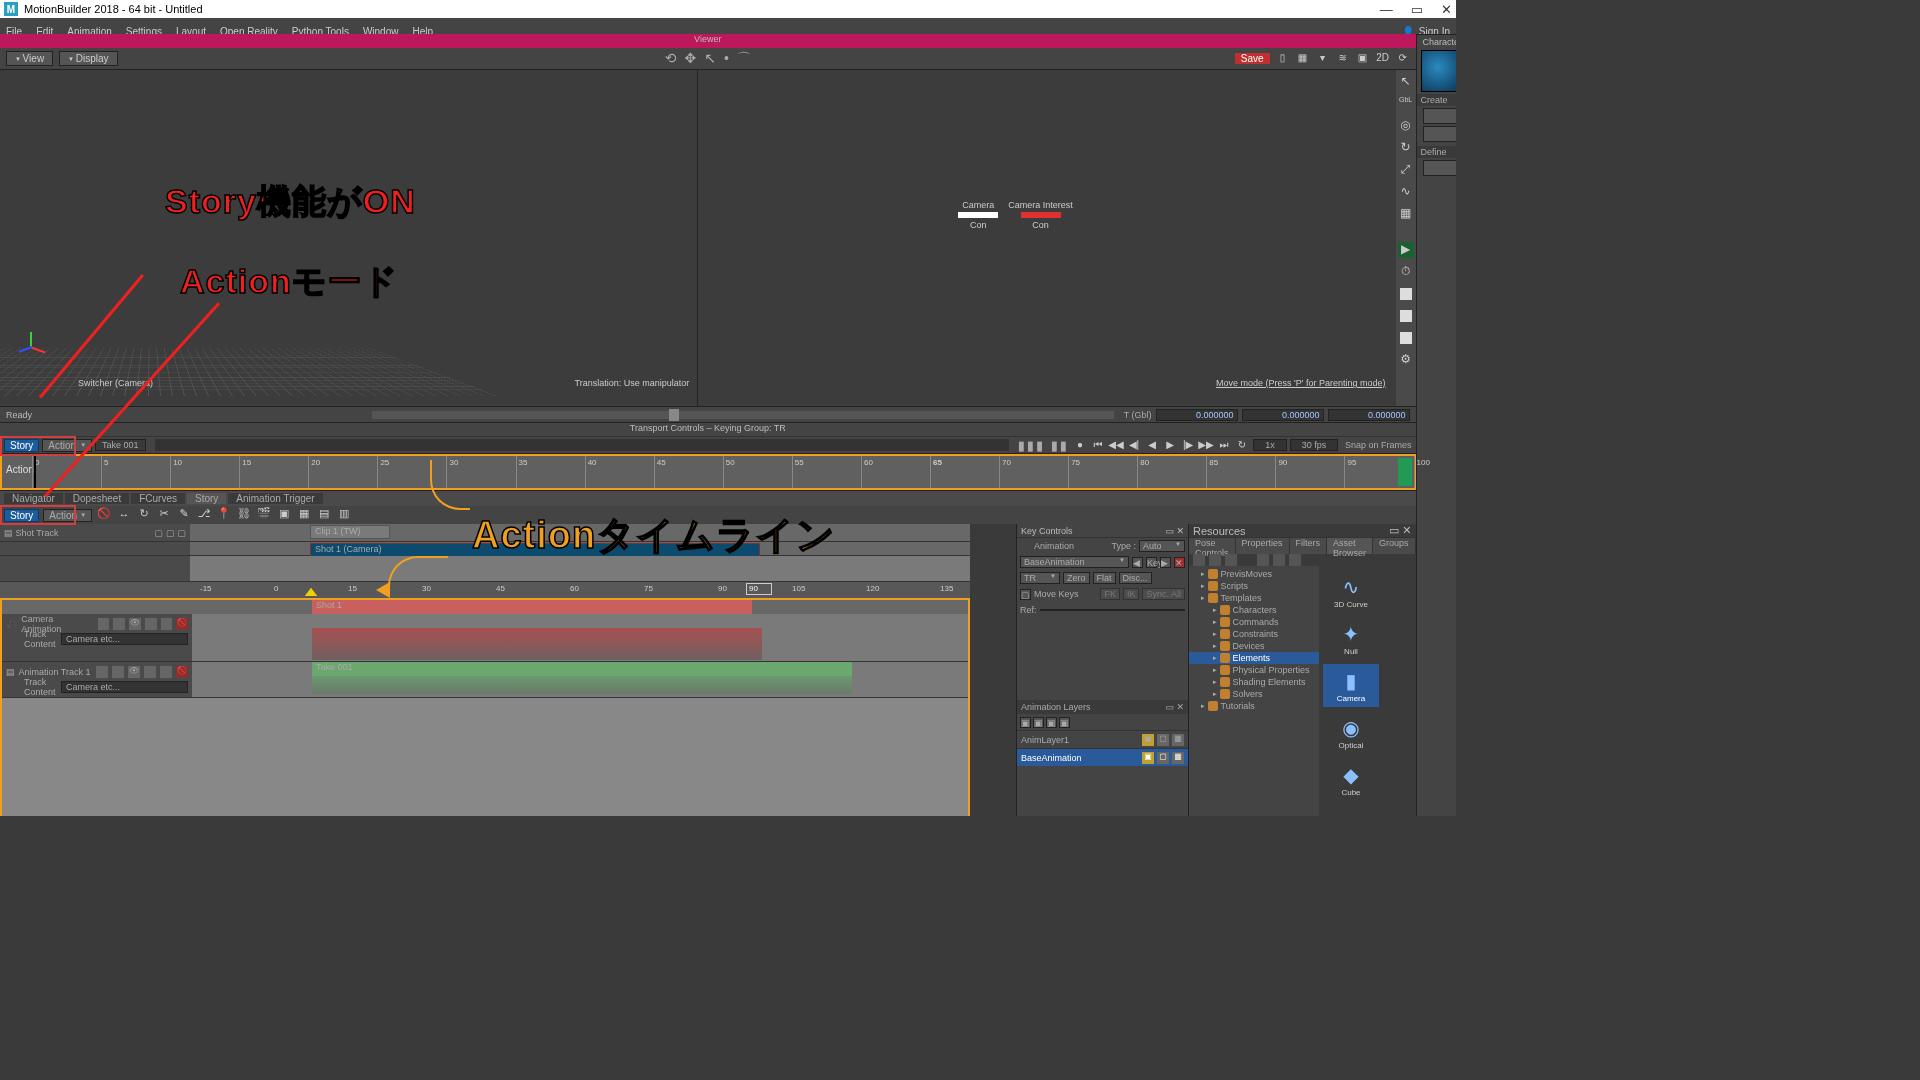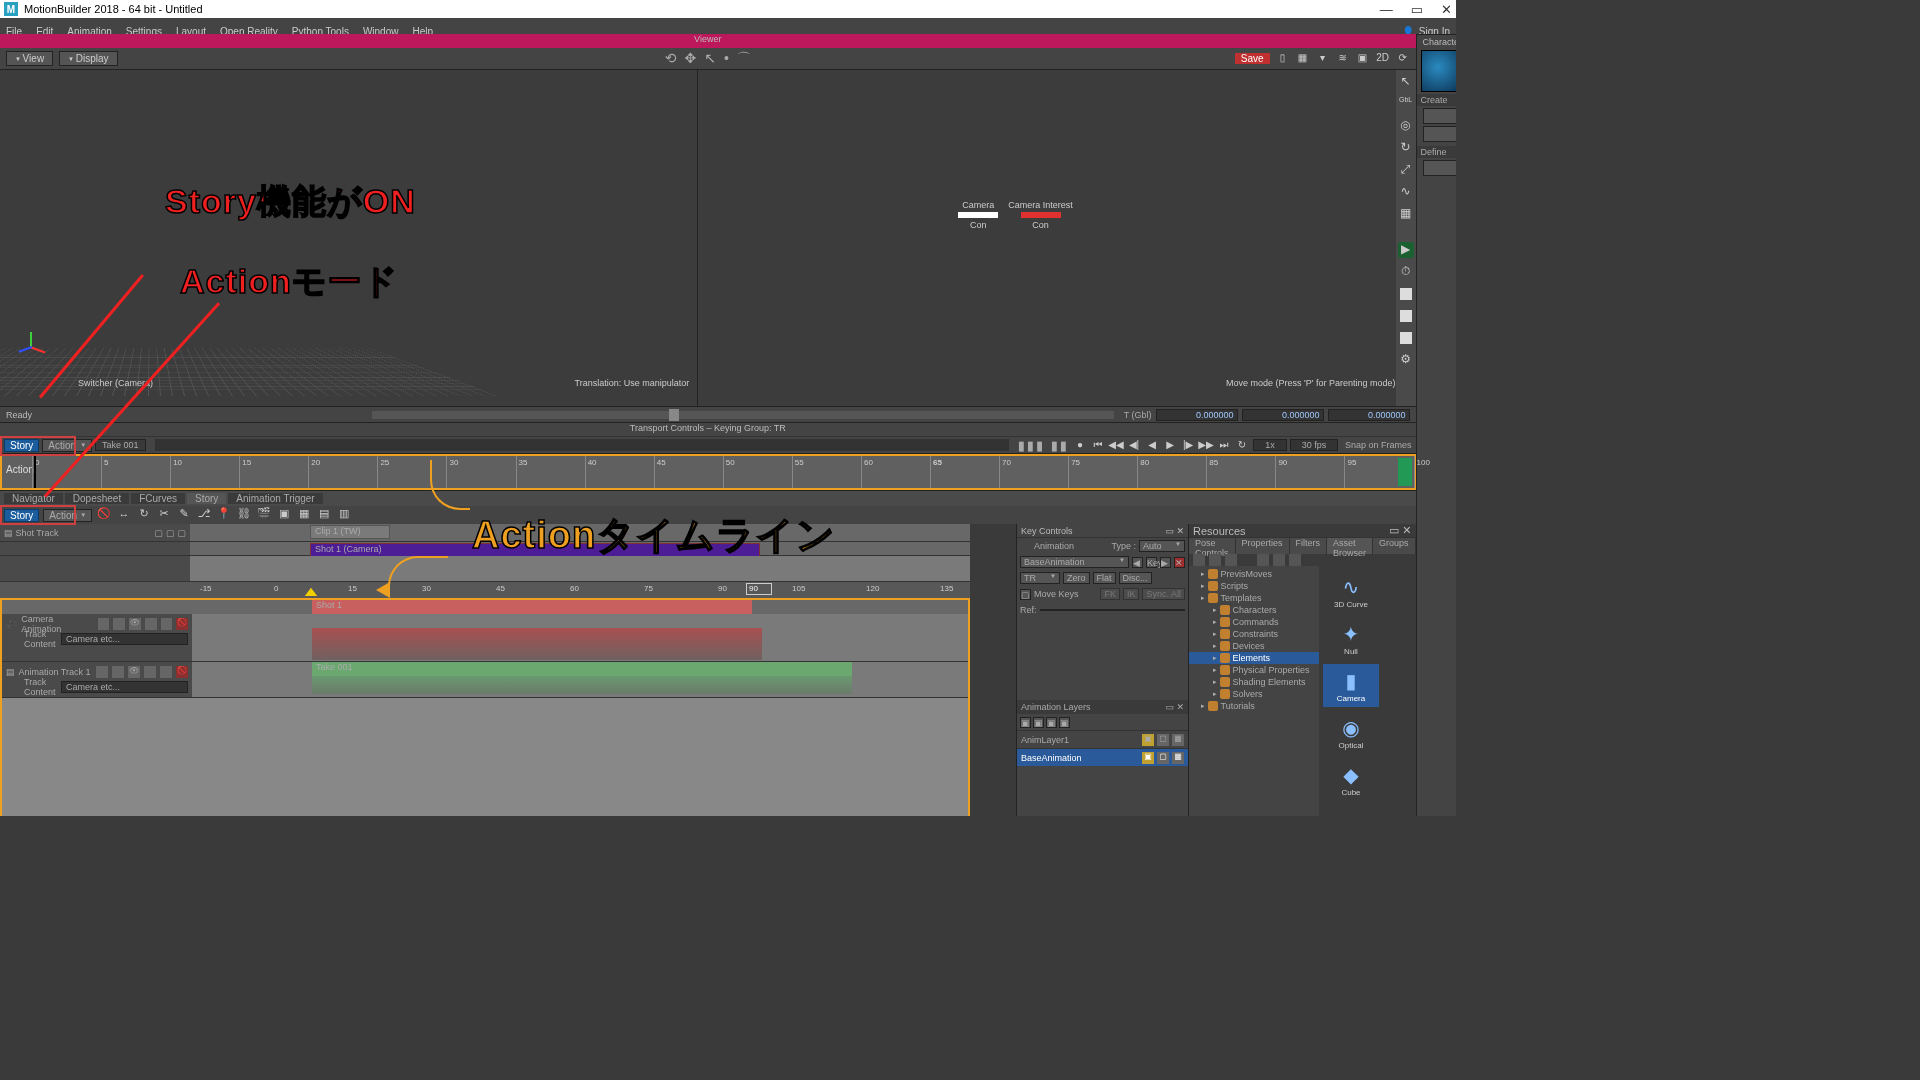--- a/index.html
+++ b/index.html
@@ -107,21 +107,21 @@
 .icon-row .hl{ position:absolute; border:2px solid #d04040;}
 
 
 .bottom-split { display:flex; height: 328px; }
 .story-panel { width: 970px; display:flex; flex-direction:column; background:#585858;}
 .story-track-row { display:flex; height:18px; border-bottom:1px solid #333;}
 .story-track-row .head{ width:190px; background:#4a4a4a; display:flex; align-items:center; padding:0 4px; font-size:9px; gap:3px;}
 .story-track-row .body{ flex:1; position:relative; background:#686868;}
 .clip { position:absolute; top:1px; height:14px; font-size:9px; padding:0 4px; overflow:hidden; }
 .clip.tw { left:120px; width:80px; background:#7a7a7a; border:1px solid #555;}
-.clip.shot1-top { left:120px; width:450px; background:#4c1d95; border:1px solid #803030;}
+.clip.shot1-top { left:120px; width:450px; background:#0c4a6e; border:1px solid #803030;}
 .story-ruler { height:16px; background:#585858; position:relative; font-size:8px; color:#ccc;}
 .story-ruler .t{ position:absolute; top:2px;}
 .story-ruler .marker-yellow{ position:absolute; top:6px; width:0; height:0; border-left:6px solid transparent; border-right:6px solid transparent; border-bottom:8px solid #f0d000;}
 .story-ruler .marker-box{ position:absolute; top:1px; width:26px; height:12px; border:1px solid #ccc; padding:0 2px;}
 
 .story-lower { flex:1; border:2px solid #f0a020; display:flex; flex-direction:column;}
 .lower-track { display:flex; border-bottom:1px solid #333;}
 .lower-track .head{ width:190px; background:#4a4a4a; padding:2px 4px; font-size:9px;}
 .lower-track .head .row1{ display:flex; align-items:center; gap:4px; height:16px;}
 .lower-track .head .row2{ display:flex; align-items:center; height:14px; padding-left:18px;}
@@ -257,21 +257,21 @@
       <div class="node" style="left:260px; top:130px;">
         <div>Camera</div>
         <div class="bar white"></div>
         <div>Con</div>
       </div>
       <div class="node" style="left:310px; top:130px;">
         <div>Camera Interest</div>
         <div class="bar red"></div>
         <div>Con</div>
       </div>
-      <div class="vp-label" style="right:0; bottom:18px;">Move mode (Press 'P' for Parenting mode)</div>
+      <div class="vp-label" style="right:10px; bottom:18px;text-decoration:underline;">Move mode (Press 'P' for Parenting mode)</div>
     </div>
     <div class="viewport-tools">
       <div class="t">↖</div>
       <div class="t" style="font-size:7px">GbL</div>
       <div class="t">◎</div>
       <div class="t">↻</div>
       <div class="t">⤢</div>
       <div class="t">∿</div>
       <div class="t">▦</div>
       <div style="height:8px"></div>

